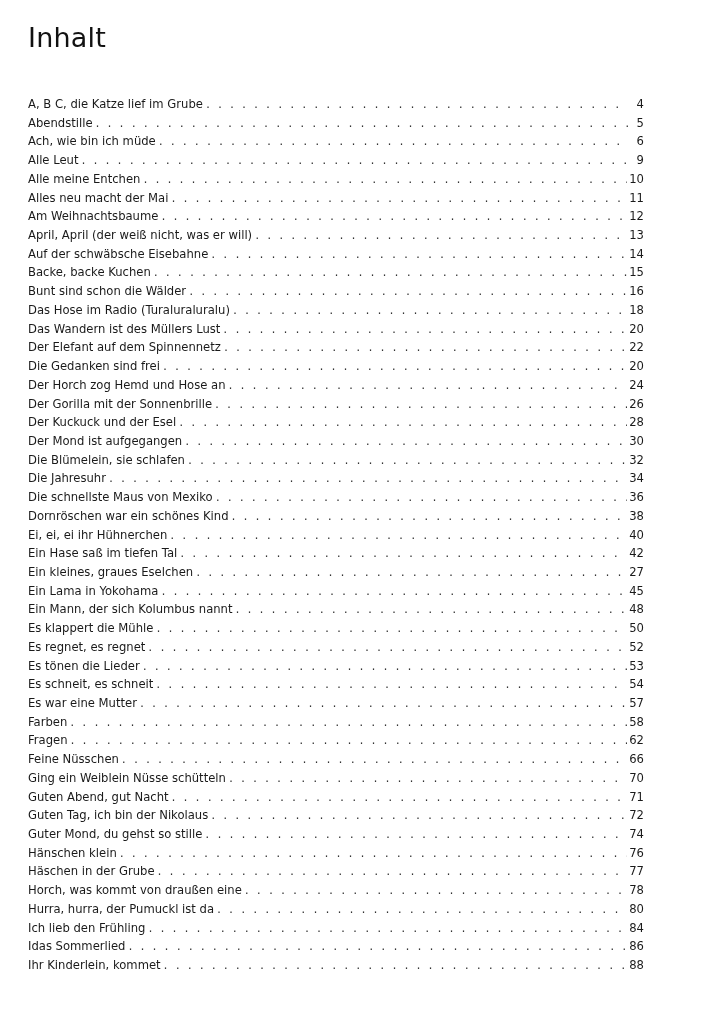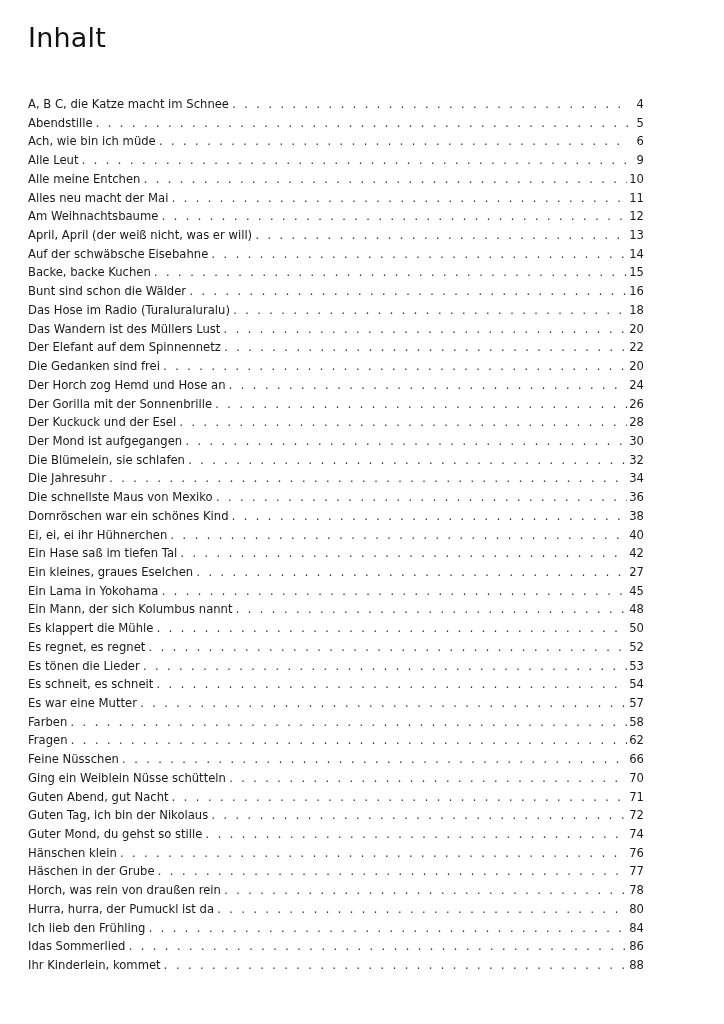--- a/index.html
+++ b/index.html
@@ -22,21 +22,21 @@
   .toc-dots::before { content: ". . . . . . . . . . . . . . . . . . . . . . . . . . . . . . . . . . . . . . . . . . . . . . . . . . . . . . . . . . . . . . . . . . . . . . . . . . . . . . . . . . . . . . . . . . . . . . . . . . . . . . . . . . . . . . . . . . . ."; letter-spacing: 0; }
   .toc-page { flex: 0 0 auto; min-width: 14px; text-align: right; font-family: "DejaVu Sans", sans-serif; }
 </style>
 </head>
 <body>
 
 <h1 class="title">Inhalt</h1>
 
 <ul class="toc" id="toc">
     <li class="toc-row">
-    <span class="toc-title">A, B C, die Katze macht im Schnee</span>
+    <span class="toc-title">A, B C, die Katze lief im Grube</span>
     <span class="toc-dots"></span>
     <span class="toc-page">4</span>
   </li>
     <li class="toc-row">
     <span class="toc-title">Abendstille</span>
     <span class="toc-dots"></span>
     <span class="toc-page">5</span>
   </li>
     <li class="toc-row">
     <span class="toc-title">Ach, wie bin ich müde</span>
@@ -232,21 +232,21 @@
     <span class="toc-title">Hänschen klein</span>
     <span class="toc-dots"></span>
     <span class="toc-page">76</span>
   </li>
     <li class="toc-row">
     <span class="toc-title">Häschen in der Grube</span>
     <span class="toc-dots"></span>
     <span class="toc-page">77</span>
   </li>
     <li class="toc-row">
-    <span class="toc-title">Horch, was rein von draußen rein</span>
+    <span class="toc-title">Horch, was kommt von draußen eine</span>
     <span class="toc-dots"></span>
     <span class="toc-page">78</span>
   </li>
     <li class="toc-row">
     <span class="toc-title">Hurra, hurra, der Pumuckl ist da</span>
     <span class="toc-dots"></span>
     <span class="toc-page">80</span>
   </li>
     <li class="toc-row">
     <span class="toc-title">Ich lieb den Frühling</span>

